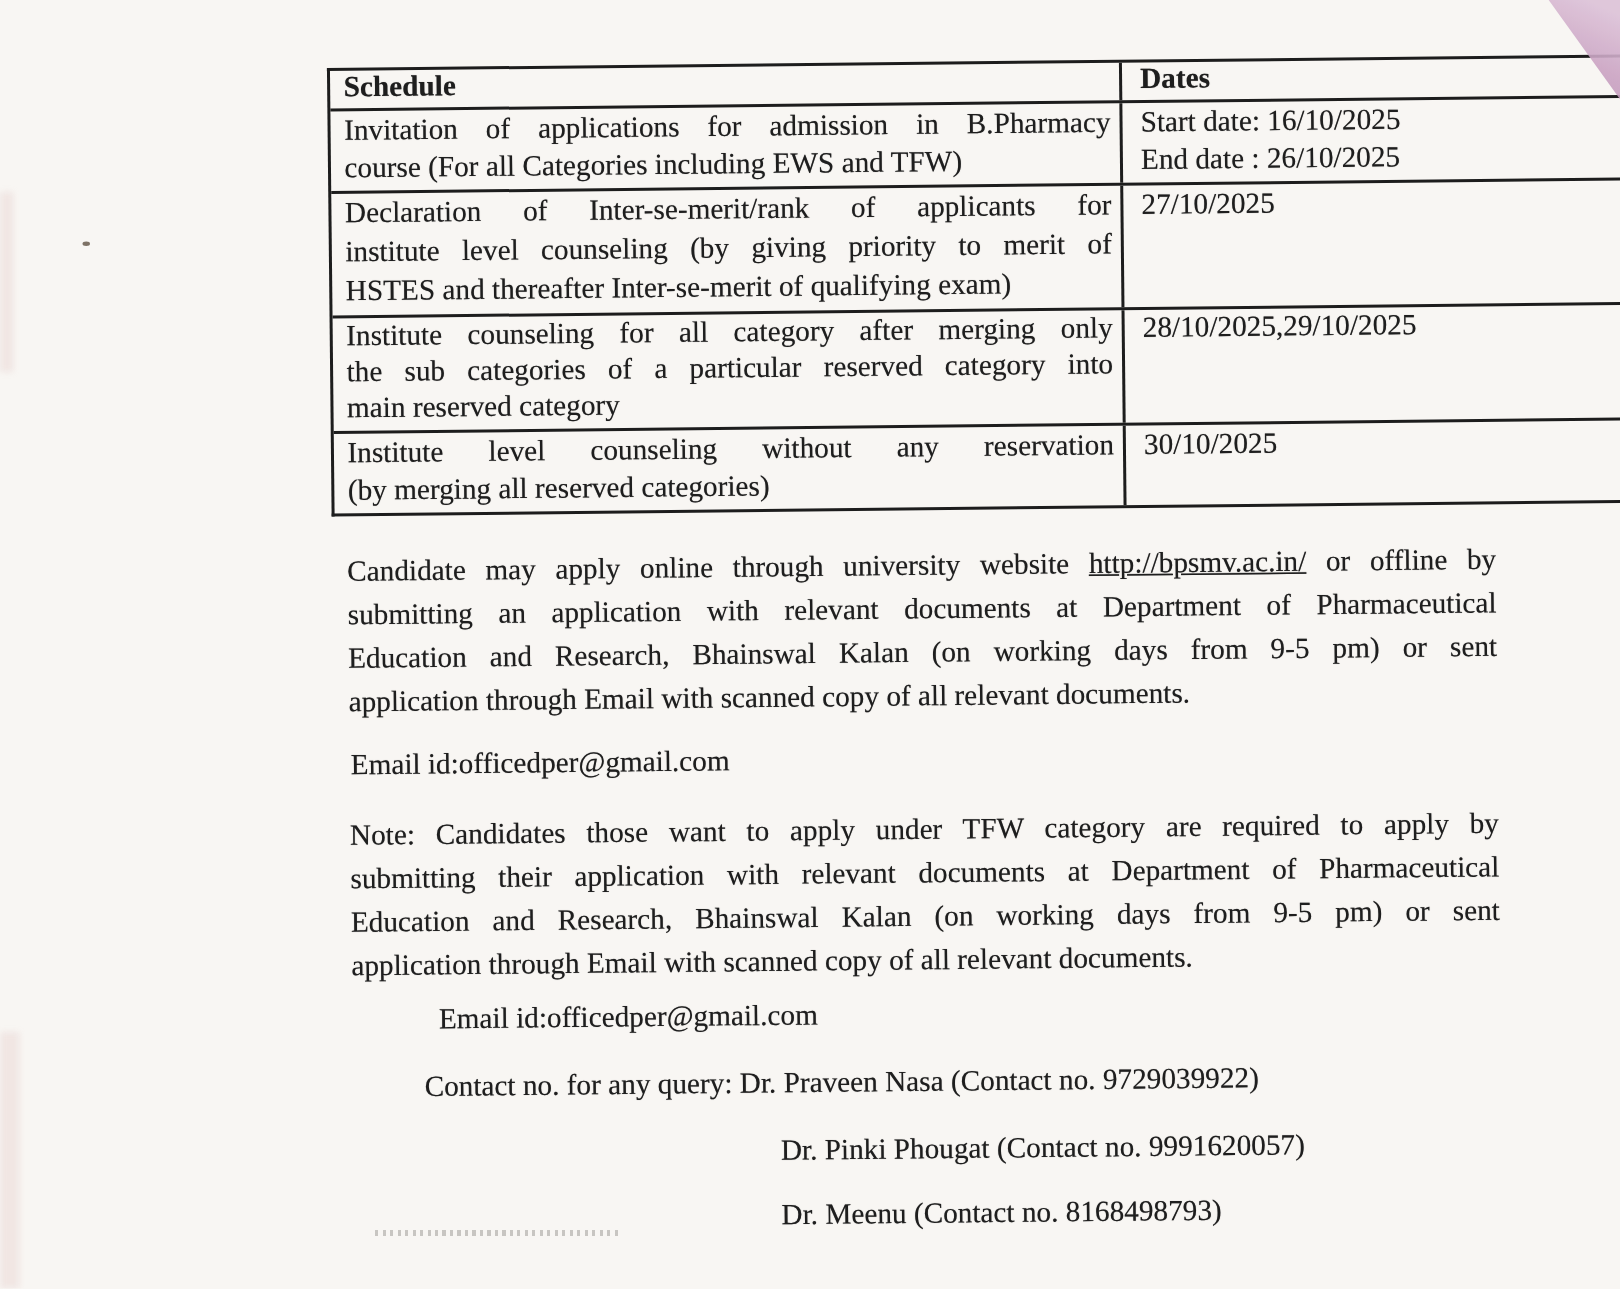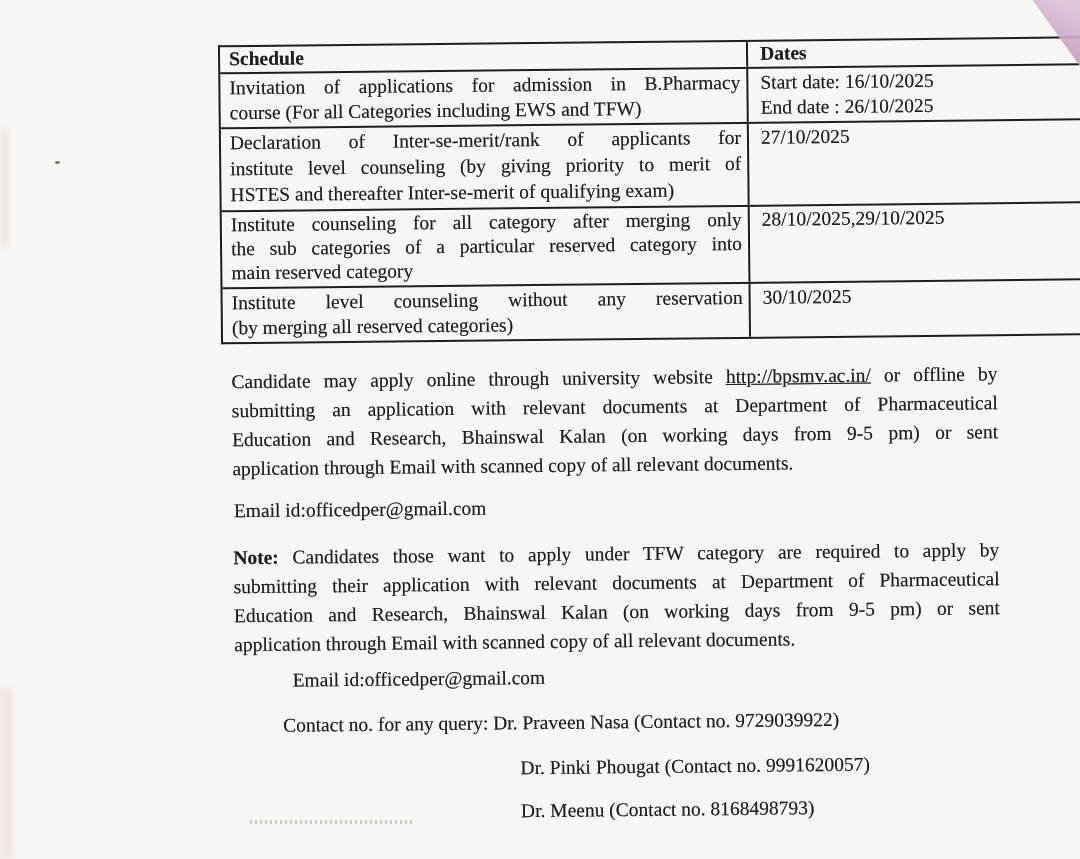--- a/index.html
+++ b/index.html
@@ -32,21 +32,21 @@
   .lh24 .line{line-height:24px;}
   .c-schedule .line{text-align:justify;text-align-last:justify;}
   .c-schedule .line.last{text-align-last:left;}
   .c-dates .line{text-align:left;}
 
   
   .para{position:absolute;left:232px;width:766px;font-size:19.5px;}
   .para .pline{line-height:29px;text-align:justify;text-align-last:justify;white-space:normal;}
   .para .pline.last{text-align-last:left;}
   .freeline{position:absolute;font-size:19.5px;line-height:24px;white-space:nowrap;}
-  .b{font-weight:bold;}
+  .b{font-weight:normal;}
   .u{text-decoration:underline;}
 
   
   .corner-pink{
     position:absolute;right:0;top:0;width:58px;height:72px;
     background:linear-gradient(205deg,#dcc2d8 10%,#c9a2c2 55%,#c098b8 90%);
     clip-path:polygon(18% 0,100% 0,100% 92%);
     opacity:.9;filter:blur(.4px);
   }
   .left-streak-1{

